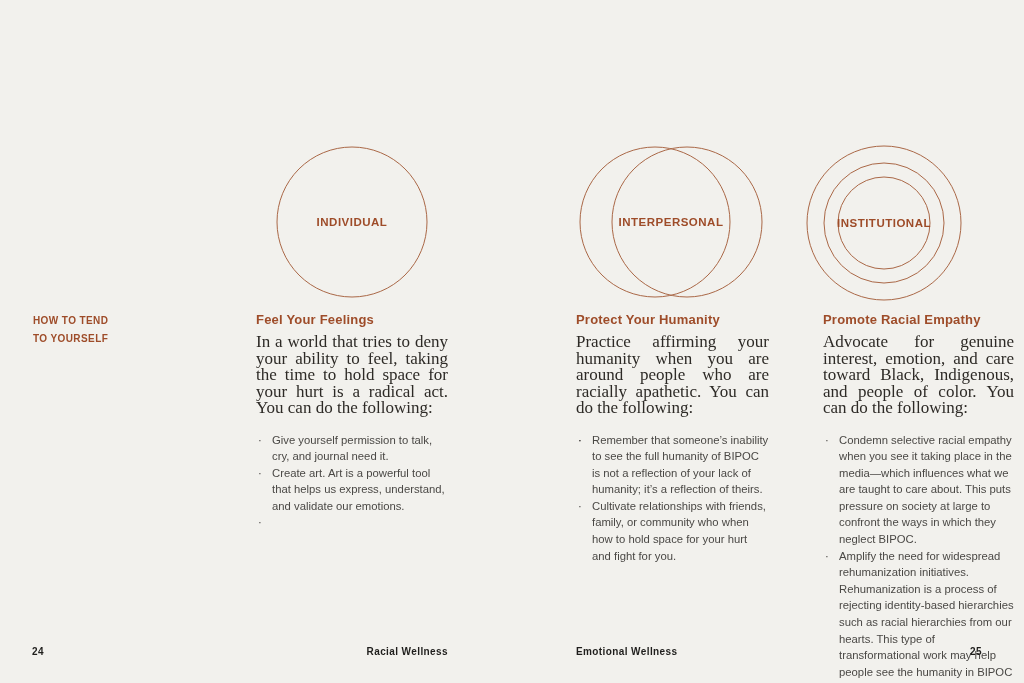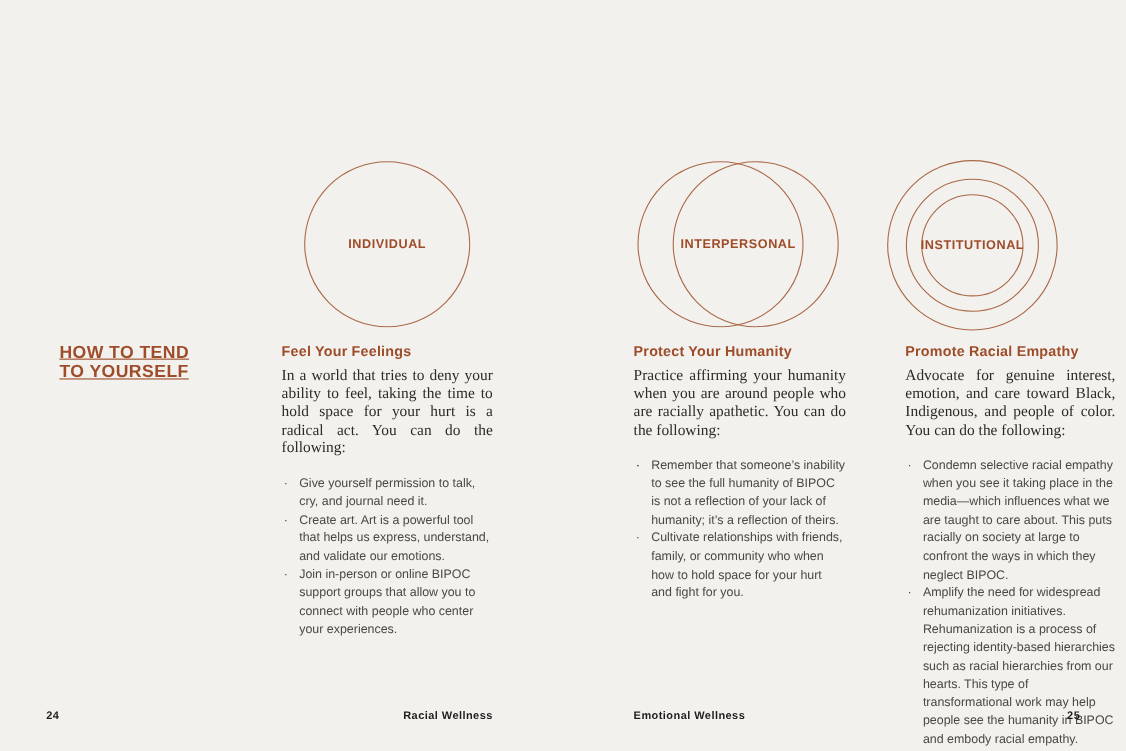--- a/index.html
+++ b/index.html
@@ -19,27 +19,26 @@
   }
   .spread {
     position: relative;
     width: 1024px;
     height: 683px;
     background: var(--page-bg);
   }
   
   .side-heading {
     position: absolute;
-    left: 54px; top: 312px; width: 170px;
+    left: 33px; top: 312px; width: 170px;
     font-weight: bold;
-    font-size: 16px;
+    font-size: 10px;
     line-height: 17.5px;
     letter-spacing: 0.4px;
     color: var(--accent);
-    text-decoration: underline;
   }
   
   .diagram { position: absolute; }
   .diagram svg { position: absolute; left: 0; top: 0; }
   .diagram circle { fill: none; stroke: var(--circle-stroke); stroke-width: 1; }
   .diagram-label {
     position: absolute; inset: 0;
     display: flex; align-items: center; justify-content: center;
     font-weight: bold;
     font-size: 11.5px;
@@ -56,21 +55,21 @@
   .col-3 { left: 791px; width: 191px; margin-left: 32px; }
   .col-heading {
     font-weight: bold;
     font-size: 13px;
     letter-spacing: 0.2px;
     color: var(--accent);
     margin-bottom: 7px;
   }
   .col-intro {
     font-family: "Liberation Serif", serif;
-    font-size: 14px;
+    font-size: 17px;
     line-height: 16.5px;
     text-align: justify;
     color: var(--body-ink);
     margin-bottom: 15px;
   }
   .bullets { list-style: none; }
   .bullets li {
     position: relative;
     padding-left: 16px;
     font-size: 11.3px;
@@ -84,21 +83,21 @@
   }
   
   .foot {
     position: absolute;
     top: 646px;
     font-weight: bold;
     font-size: 10px;
     letter-spacing: 0.4px;
     color: var(--footer-ink);
   }
-  .foot-pn-left { left: 42px; }
+  .foot-pn-left { left: 32px; }
   .foot-rt-left { left: 256px; width: 192px; text-align: right; }
   .foot-rt-right { left: 576px; }
   .foot-pn-right { left: 791px; width: 191px; text-align: right; }
 </style>
 </head>
 <body>
 
 <div class="spread">
 
   <div class="side-heading">
@@ -137,21 +136,20 @@
       <li>
         <span class="marker">·</span>
         <span>Give yourself permission to talk, cry, and journal need it.</span>
       </li>
       <li>
         <span class="marker">·</span>
         <span>Create art. Art is a powerful tool that helps us express, understand, and validate our emotions.</span>
       </li>
       <li>
         <span class="marker">·</span>
-        <span>Join in-person or online BIPOC support groups that allow you to connect with people who center your experiences.</span>
       </li>
     </ul>
   </div>
 
   <div class="col col-2">
     <div class="col-heading">Protect Your Humanity</div>
     <p class="col-intro">Practice affirming your humanity when you are around people who are racially apathetic. You can do the following:</p>
     <ul class="bullets">
       <li>
         <span class="marker">·</span>
@@ -166,21 +164,21 @@
       </li>
     </ul>
   </div>
 
   <div class="col col-3">
     <div class="col-heading">Promote Racial Empathy</div>
     <p class="col-intro">Advocate for genuine interest, emotion, and care toward Black, Indigenous, and people of color. You can do the following:</p>
     <ul class="bullets">
       <li>
         <span class="marker">·</span>
-        <span>Condemn selective racial empathy when you see it taking place in the media—which influences what we are taught to care about. This puts racially on society at large to confront the ways in which they neglect BIPOC.</span>
+        <span>Condemn selective racial empathy when you see it taking place in the media—which influences what we are taught to care about. This puts pressure on society at large to confront the ways in which they neglect BIPOC.</span>
       </li>
       <li>
         <span class="marker">·</span>
         <span>Amplify the need for widespread rehumanization initiatives. Rehumanization is a process of rejecting identity-based hierarchies such as racial hierarchies from our hearts. This type of transformational work may help people see the humanity in BIPOC and embody racial empathy.</span>
       </li>
     </ul>
   </div>
 
   <div class="foot foot-pn-left">24</div>
   <div class="foot foot-rt-left">Racial Wellness</div>

